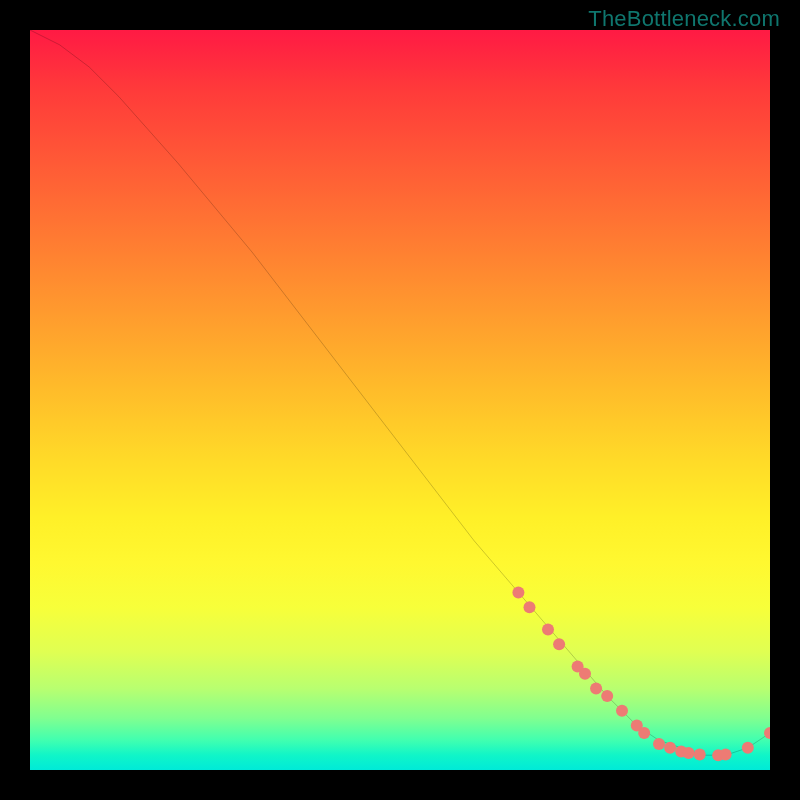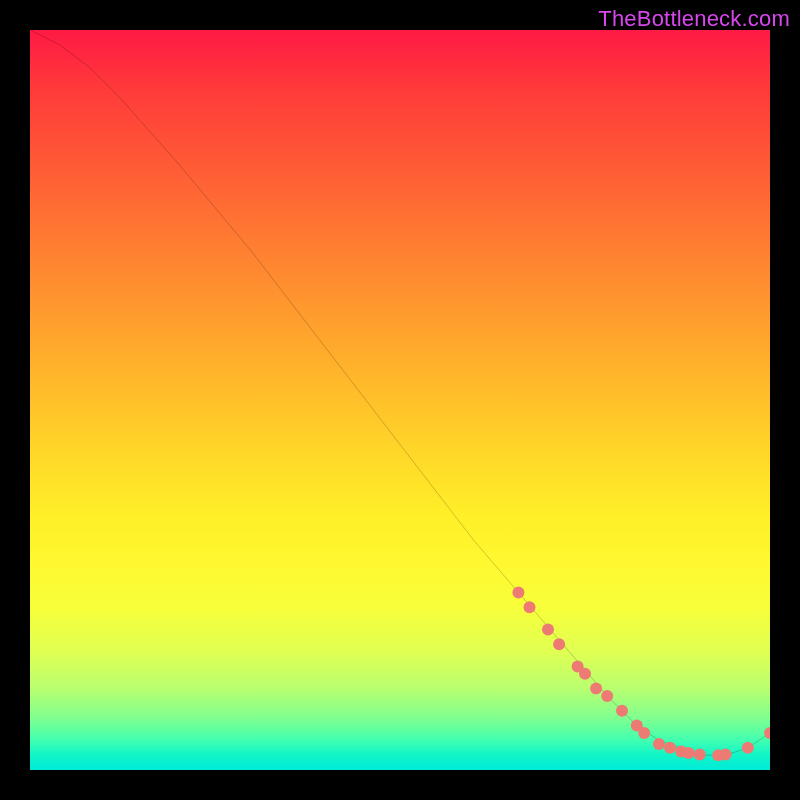--- a/index.html
+++ b/index.html
@@ -12,22 +12,22 @@
     overflow: hidden;
   }
   .container {
     position: relative;
     width: 800px;
     height: 800px;
   }
   .watermark {
     position: absolute;
     top: 6px;
-    right: 10px;
-    color: #d946ef;
+    right: 20px;
+    color: #0f766e;
     font-size: 22px;
     font-weight: 400;
     letter-spacing: 0.2px;
     user-select: none;
     z-index: 10;
   }
   .plot-area {
     position: absolute;
     left: 30px;
     top: 30px;

